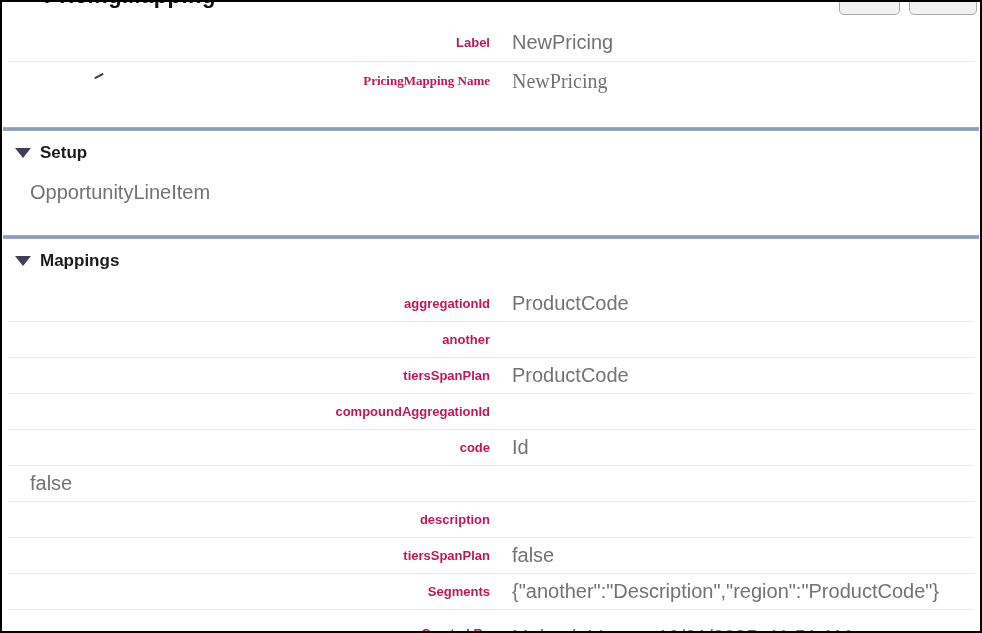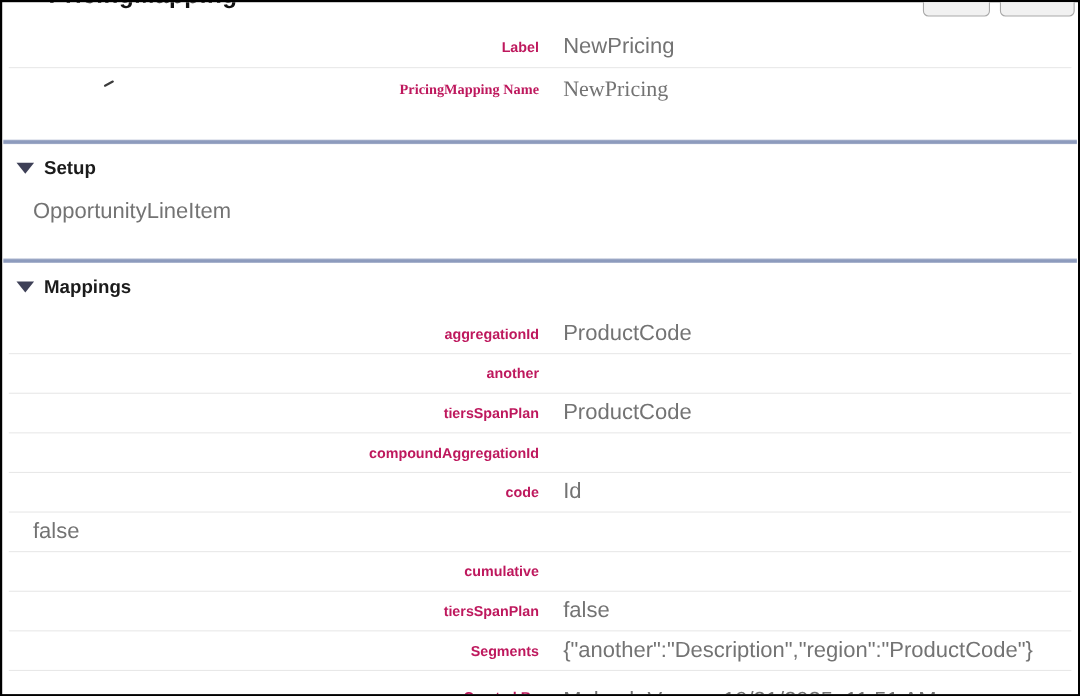--- a/index.html
+++ b/index.html
@@ -120,21 +120,21 @@
       <div class="fvalue"></div>
     </div>
     <div class="frow">
       <div class="flabel">code</div>
       <div class="fvalue">Id</div>
     </div>
     <div class="frow">
       <div class="fvalue">false</div>
     </div>
     <div class="frow">
-      <div class="flabel">cumulative</div>
+      <div class="flabel">description</div>
       <div class="fvalue"></div>
     </div>
     <div class="frow">
       <div class="flabel">tiersSpanPlan</div>
       <div class="fvalue">false</div>
     </div>
     <div class="frow">
       <div class="flabel">Segments</div>
       <div class="fvalue">{"another":"Description","region":"ProductCode"}</div>
     </div>

